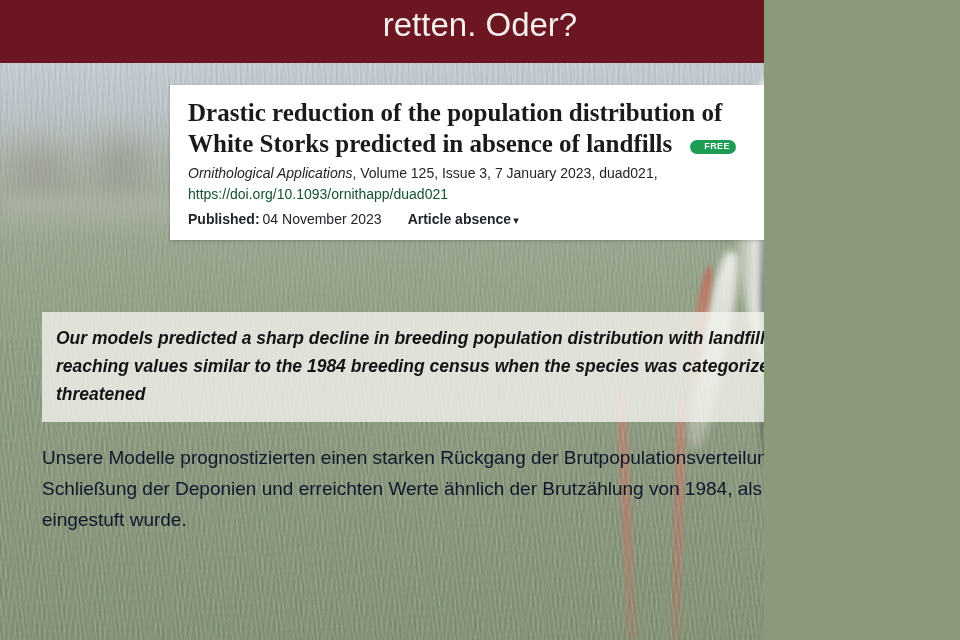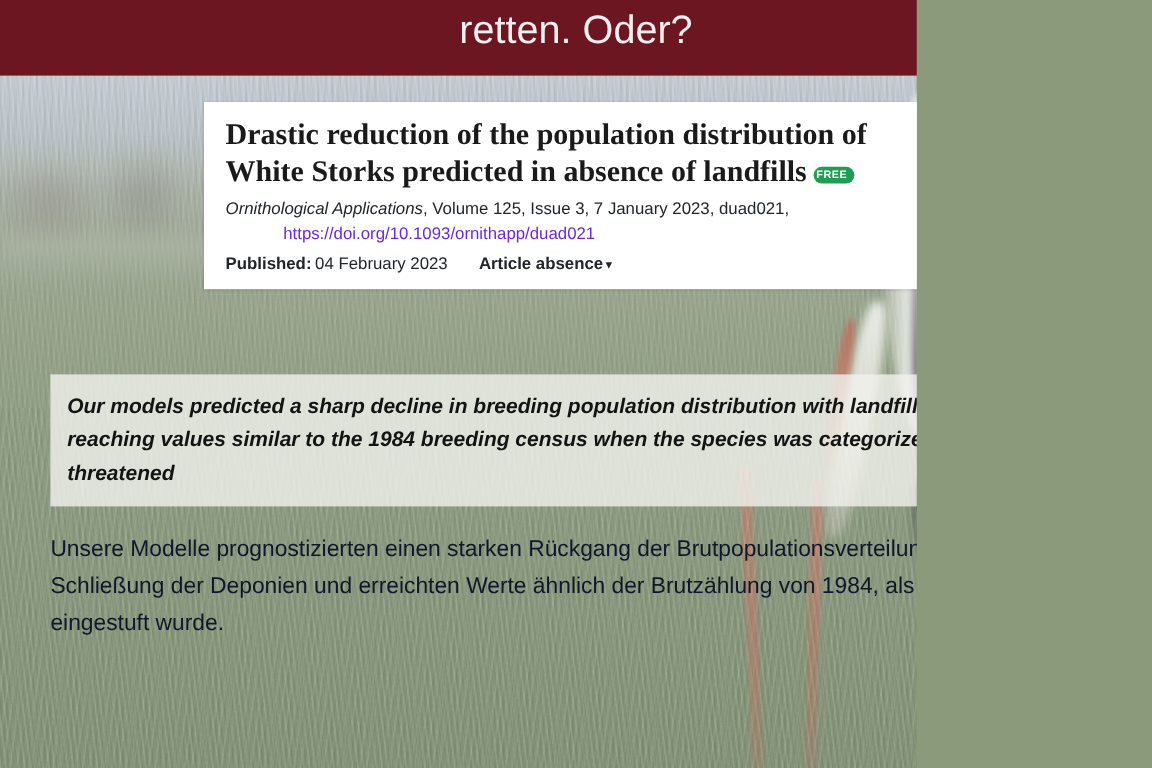--- a/index.html
+++ b/index.html
@@ -174,28 +174,28 @@
     font-family: "Liberation Serif", serif;
     font-weight: bold;
     font-size: 25px;
     line-height: 31px;
     color: #1a1a1a;
     margin: 0 0 4px 0;
   }
   .free-badge {
     display: inline-block;
     vertical-align: 3px;
-    margin-left: 6px;
+    margin-left: 18px;
     background: #1f9d55;
     color: #ffffff;
     font-family: "Liberation Sans", sans-serif;
     font-weight: bold;
     font-size: 9px;
     letter-spacing: 0.4px;
-    padding: 2px 6px 3px 2px;
+    padding: 2px 6px 3px 14px;
     border-radius: 10px;
     line-height: 9px;
   }
   .authors {
     font-size: 14.5px;
     line-height: 20px;
     color: #1b6b96;
     margin: 2px 0 10px 0;
   }
   .authors .sep { color: #3a3a3a; }
@@ -205,21 +205,21 @@
     font-size: 14px;
     margin: 0 1px 0 3px;
   }
   .citation {
     font-size: 14px;
     line-height: 21px;
     color: #20252a;
     margin: 0 0 4px 0;
   }
   .citation .journal { font-style: italic; }
-  .citation .doi { color: #6d28d9; margin-left: 48px; }
+  .citation .doi { color: #14532d; }
   .pubrow {
     font-size: 14px;
     line-height: 20px;
     color: #20252a;
     margin-top: 3px;
   }
   .pubrow .lbl { font-weight: bold; }
   .pubrow .date { margin-left: 3px; }
   .pubrow .history {
     font-weight: bold;
@@ -283,21 +283,21 @@
     <div class="card-title">
       <span>Drastic reduction of the population distribution of White Storks predicted in absence of landfills</span><span class="free-badge">FREE</span>
     </div>
 
 
     <div class="citation">
       <span class="journal">Ornithological Applications</span><span>, Volume 125, Issue 3, 7 January 2023, duad021, </span><span class="doi">https://doi.org/10.1093/ornithapp/duad021</span>
     </div>
 
     <div class="pubrow">
-      <span class="lbl">Published:</span><span class="date">04 February 2023</span><span class="history">Article absence</span><span class="caret">▾</span>
+      <span class="lbl">Published:</span><span class="date">04 November 2023</span><span class="history">Article absence</span><span class="caret">▾</span>
     </div>
   </div>
 
   <div class="quote">Our models predicted a sharp decline in breeding population distribution with landfill closure, reaching values similar to the 1984 breeding census when the species was categorized as threatened</div>
 
   <div class="translation">Unsere Modelle prognostizierten einen starken Rückgang der Brutpopulationsverteilung mit der Schließung der Deponien und erreichten Werte ähnlich der Brutzählung von 1984, als die Art als bedroht eingestuft wurde.</div>
 
 </div>
 
 </body></html>

